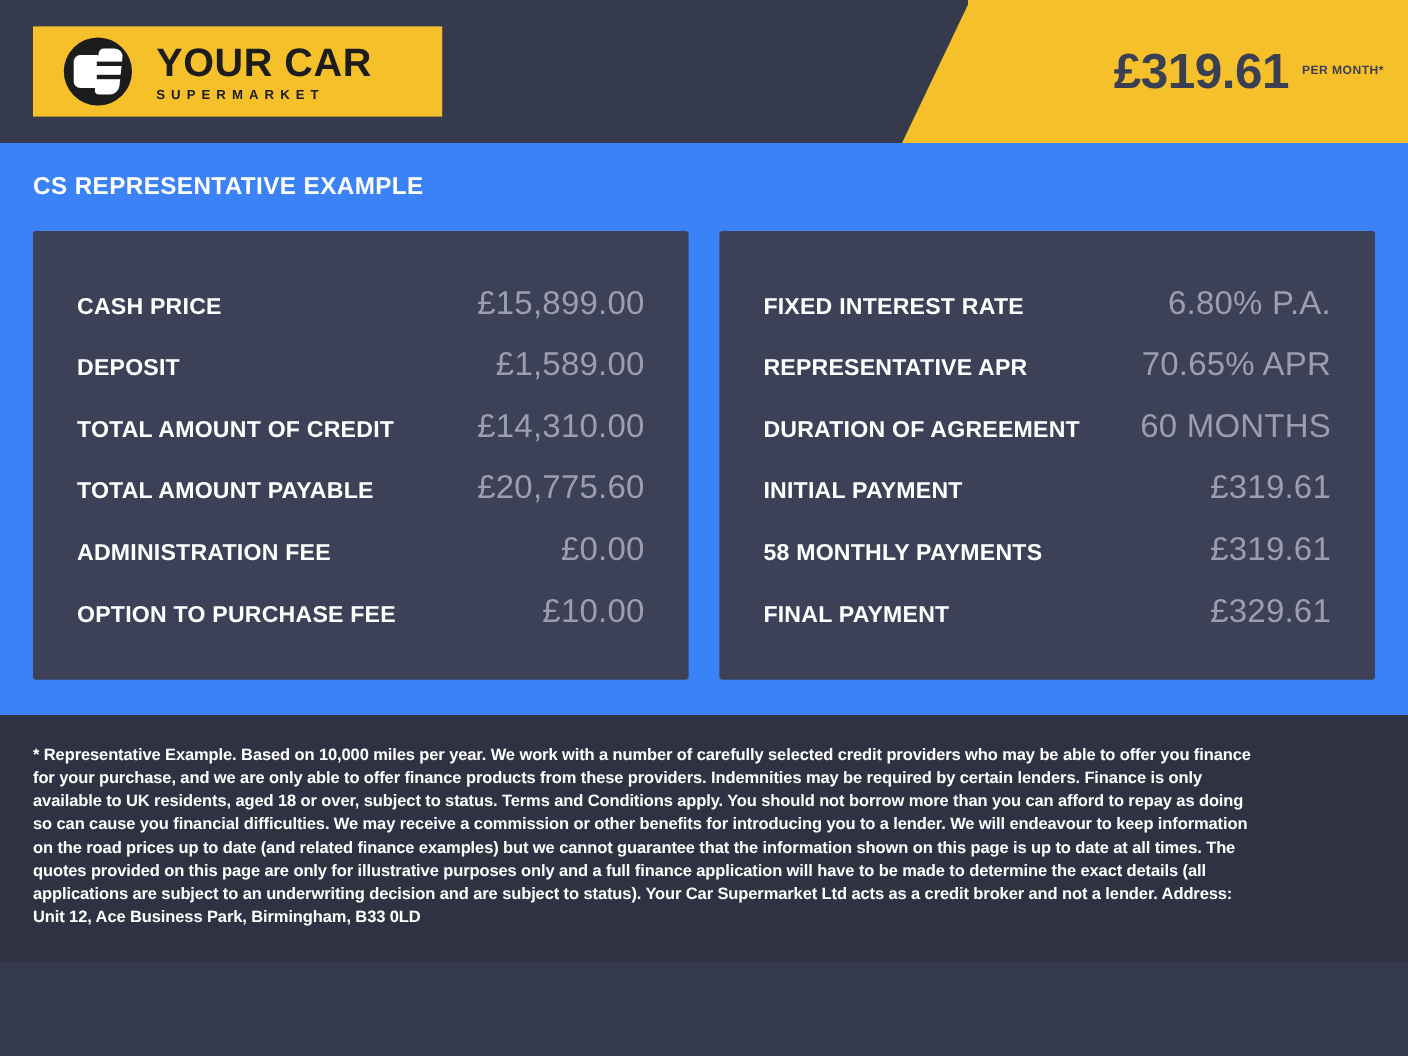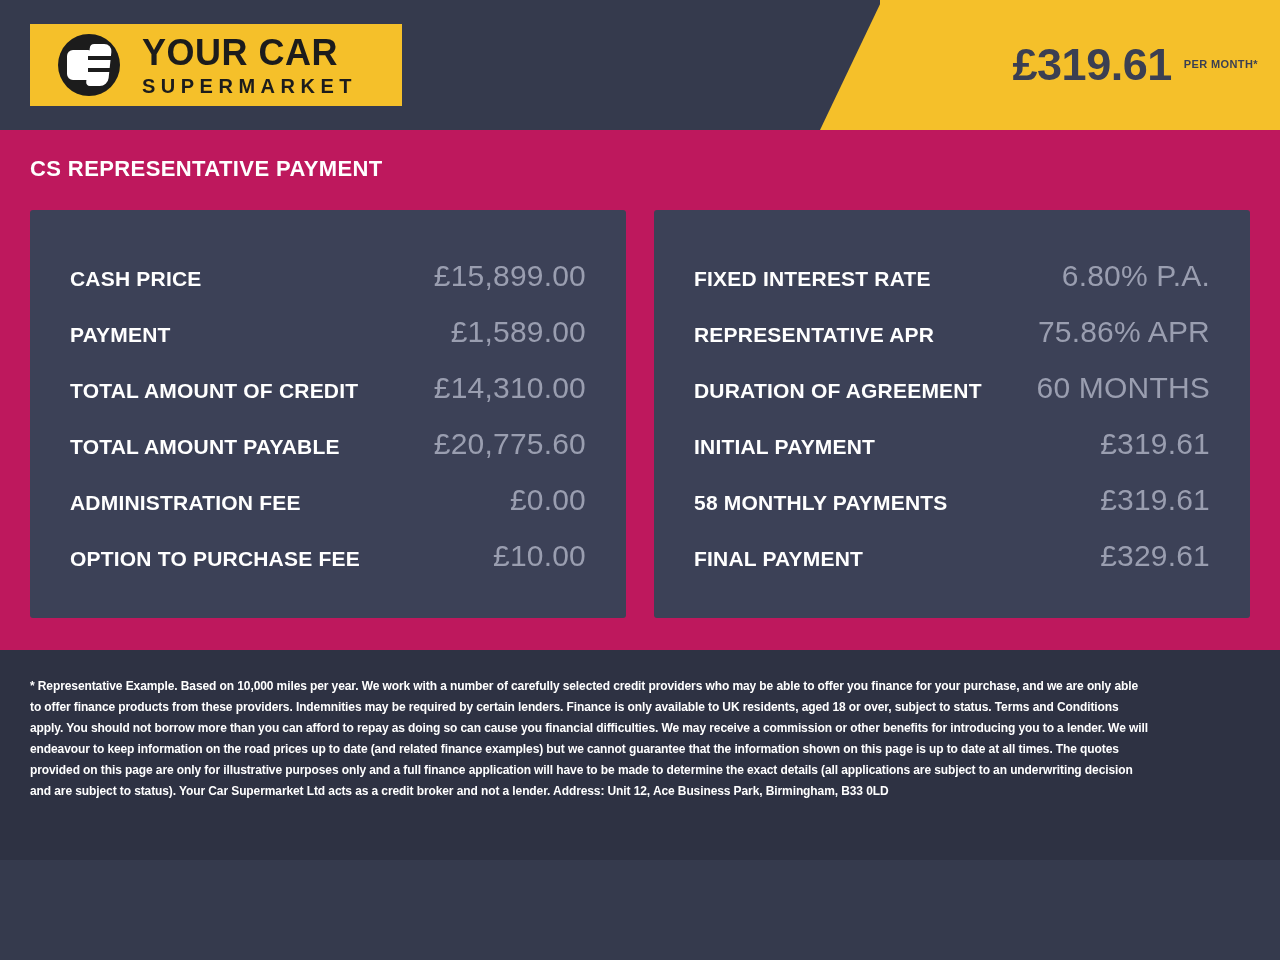--- a/index.html
+++ b/index.html
@@ -7,21 +7,21 @@
     width: 1280px;
     height: 960px;
     background: #353a4d;
     font-family: "Liberation Sans", sans-serif;
     overflow: hidden;
   }
   .page {
     position: relative;
     width: 1280px;
     height: 752px;
-    background: #be185d;
+    background: #3b82f6;
   }
 
   
   .header {
     position: relative;
     width: 1280px;
     height: 130px;
     background: #353a4d;
     overflow: hidden;
   }
@@ -128,21 +128,21 @@
   }
   .logo-text { line-height: 1; }
   .logo-title {
     font-size: 36px;
     font-weight: bold;
     color: #1c1c1c;
     letter-spacing: 0.5px;
     font-family: "Liberation Sans", sans-serif;
   }
   .logo-sub {
-    font-size: 20px;
+    font-size: 12px;
     font-weight: bold;
     color: #1c1c1c;
     letter-spacing: 5.5px;
     margin-top: 5px;
   }
 
   
   .section-title {
     margin: 26px 0 0 30px;
     font-size: 22px;
@@ -185,21 +185,21 @@
   }
 
   
   .footer {
     margin-top: 32px;
     background: #2e3243;
     padding: 26px 30px 30px 30px;
     min-height: 210px;
   }
   .footer p {
-    font-size: 12px;
+    font-size: 15px;
     line-height: 21px;
     color: #ffffff;
     font-weight: bold;
     max-width: 1120px;
     letter-spacing: -0.1px;
   }
 </style>
 </head>
 <body>
 
@@ -222,31 +222,31 @@
 
     <div class="price-panel">
       <div class="price-inner">
         <span class="price-amount">£319.61</span>
         <span class="price-suffix">PER MONTH*</span>
       </div>
     </div>
 
   </div>
 
-  <h1 class="section-title">CS REPRESENTATIVE PAYMENT</h1>
+  <h1 class="section-title">CS REPRESENTATIVE EXAMPLE</h1>
 
   <div class="cards">
 
     <div class="card">
       <div class="row">
         <span class="row-label">CASH PRICE</span>
         <span class="row-value">£15,899.00</span>
       </div>
       <div class="row">
-        <span class="row-label">PAYMENT</span>
+        <span class="row-label">DEPOSIT</span>
         <span class="row-value">£1,589.00</span>
       </div>
       <div class="row">
         <span class="row-label">TOTAL AMOUNT OF CREDIT</span>
         <span class="row-value">£14,310.00</span>
       </div>
       <div class="row">
         <span class="row-label">TOTAL AMOUNT PAYABLE</span>
         <span class="row-value">£20,775.60</span>
       </div>
@@ -260,21 +260,21 @@
       </div>
     </div>
 
     <div class="card">
       <div class="row">
         <span class="row-label">FIXED INTEREST RATE</span>
         <span class="row-value">6.80% P.A.</span>
       </div>
       <div class="row">
         <span class="row-label">REPRESENTATIVE APR</span>
-        <span class="row-value">75.86% APR</span>
+        <span class="row-value">70.65% APR</span>
       </div>
       <div class="row">
         <span class="row-label">DURATION OF AGREEMENT</span>
         <span class="row-value">60 MONTHS</span>
       </div>
       <div class="row">
         <span class="row-label">INITIAL PAYMENT</span>
         <span class="row-value">£319.61</span>
       </div>
       <div class="row">

